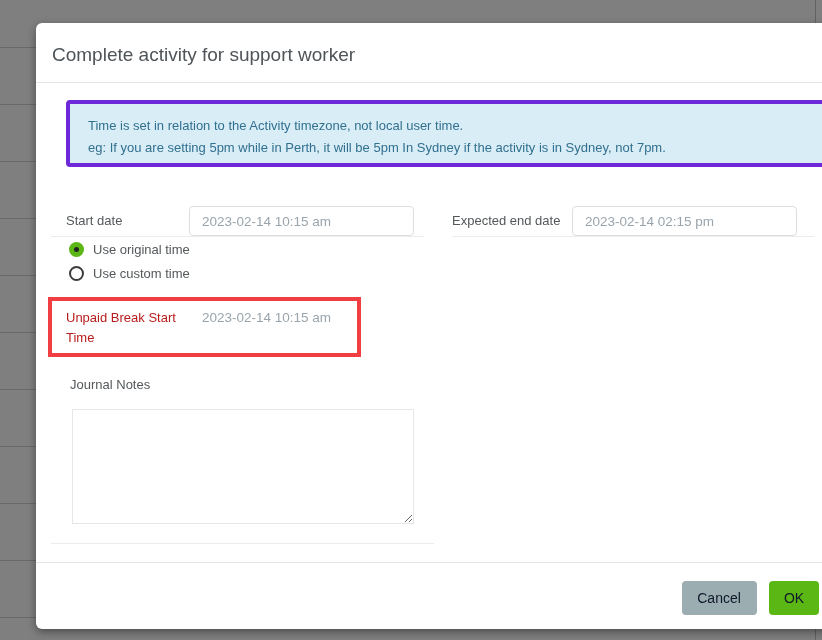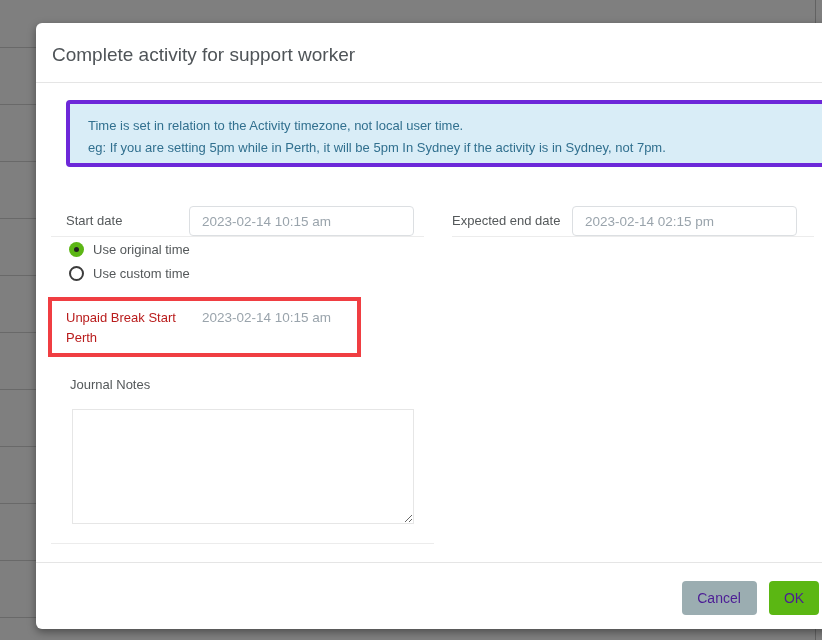--- a/index.html
+++ b/index.html
@@ -60,21 +60,21 @@
 
   .journal-label { position:absolute; left:34px; top:354px; }
   .journal-textarea { position:absolute; left:36px; top:386px; width:342px; height:115px;
     border:1px solid #e6e6e6; resize:both; font-family:"Liberation Sans", sans-serif;
     font-size:13px; color:#555; padding:6px 8px; outline:none; }
   .journal-border { position:absolute; left:15px; top:520px; width:383px; height:1px;
     background:#ececec; }
 
   .modal-footer { position:absolute; left:0; right:0; top:539px; height:67px;
     border-top:1px solid #e5e5e5; text-align:right; padding:18px 15px 0 0; }
-  .btn { display:inline-block; height:34px; border:none; border-radius:4px; color:#4c1d95;
+  .btn { display:inline-block; height:34px; border:none; border-radius:4px; color:#0f172a;
     font-size:14px; font-family:"Liberation Sans", sans-serif; cursor:pointer;
     vertical-align:top; }
   .btn-cancel { width:75px; background:#9badb1; margin-right:8px; }
   .btn-ok { width:50px; background:#5bb713; }
 </style>
 </head>
 <body>
 
 <div class="stage">
 
@@ -116,21 +116,21 @@
       </div>
       <div class="radio-row">
         <span class="radio-dot off"></span>
         <span class="radio-label">Use custom time</span>
       </div>
     </div>
 
     <div class="unpaid-group">
       <div class="unpaid-label">
         <span>Unpaid Break Start</span><br>
-        <span>Perth</span>
+        <span>Time</span>
       </div>
       <div class="unpaid-value">2023-02-14 10:15 am</div>
     </div>
 
     <div class="red-box"></div>
 
     <label class="fld journal-label">Journal Notes</label>
     <textarea class="journal-textarea" style=""></textarea>
     <div class="journal-border"></div>
 

